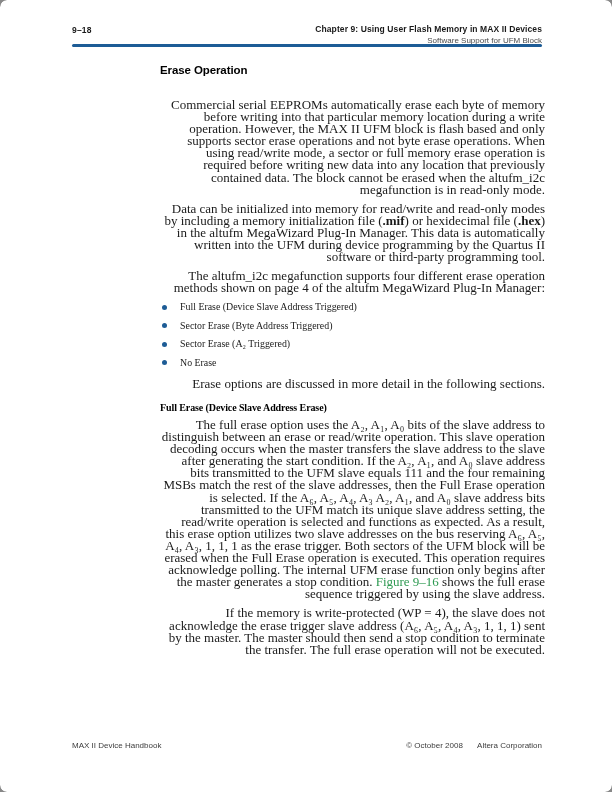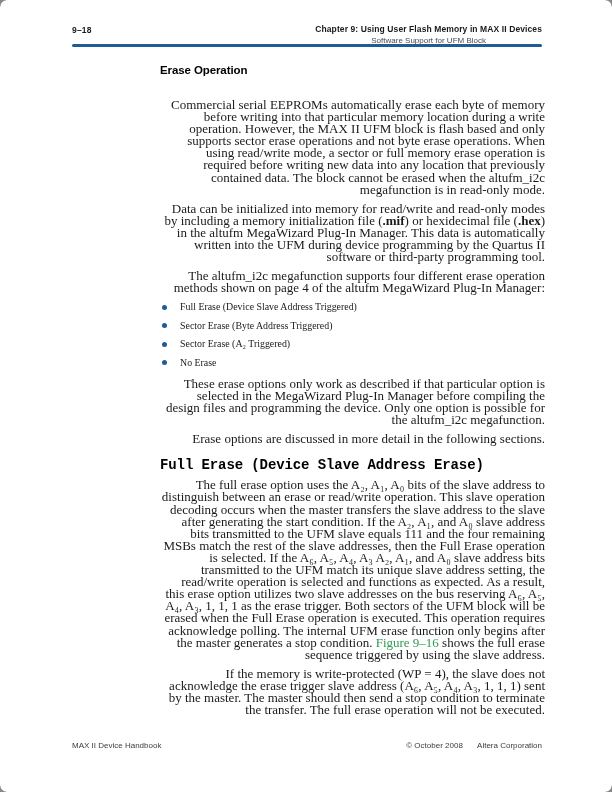--- a/index.html
+++ b/index.html
@@ -13,21 +13,21 @@
     color:#1a1a1a;
     overflow:hidden;
   }
   
   .header {
     position:absolute; left:72px; right:70px; top:24px;
     display:flex; justify-content:space-between; align-items:flex-start;
     font-family:"Liberation Sans","DejaVu Sans",sans-serif;
   }
   .page-num { font-size:8.5px; font-weight:bold; letter-spacing:.2px; padding-top:1px; }
-  .header-right { text-align:center; }
+  .header-right { text-align:right; }
   .chapter-line { font-size:8.5px; font-weight:bold; letter-spacing:.1px; }
   .section-line { font-size:8px; color:#4a4a4a; margin-top:2px; }
   .header-rule {
     position:absolute; left:72px; right:70px; top:44px; height:2.6px;
     background:var(--rule-blue);
   }
   
   .watermark {
     position:absolute; left:160px; top:378px; width:300px;
     font-size:40px; line-height:46px; letter-spacing:2px;
@@ -38,22 +38,22 @@
   
   .content {
     position:absolute; left:160px; top:64px; width:385px;
   }
   h1.doc-h1 {
     font-family:"Liberation Sans","DejaVu Sans",sans-serif;
     font-size:11.5px; font-weight:bold; letter-spacing:-.1px;
     margin-bottom:23px; color:#000;
   }
   h2.doc-h2 {
-    font-family:Liberation Mono, monospace;
-    font-size:14px; font-weight:bold; letter-spacing:-.1px;
+    font-family:Liberation Serif, serif;
+    font-size:10px; font-weight:bold; letter-spacing:-.1px;
     margin:12px 0 6px 0; color:#000;
   }
   p.body-p {
     font-size:13px; line-height:12.1px;
     margin-bottom:7px; text-align:right;
   }
   .run-bold { font-weight:bold; }
   .run-link { color:var(--link-green); cursor:pointer; }
   
   ul.bullet-list { list-style:none; margin:4px 0 9px 2px; }
@@ -115,21 +115,20 @@
           <span class="sq"></span>
           <span>Sector Erase (A₂ Triggered)</span>
         </li>
 
         <li>
           <span class="sq"></span>
           <span>No Erase</span>
         </li>
       </ul>
 
-    <p class="body-p">These erase options only work as described if that particular option is selected in the MegaWizard Plug-In Manager before compiling the design files and programming the device. Only one option is possible for the altufm_i2c megafunction.</p>
 
     <p class="body-p">Erase options are discussed in more detail in the following sections.</p>
 
     <h2 class="doc-h2">Full Erase (Device Slave Address Erase)</h2>
 
     <p class="body-p"><span>The full erase option uses the A₂, A₁, A₀ bits of the slave address to distinguish between an erase or read/write operation. This slave operation decoding occurs when the master transfers the slave address to the slave after generating the start condition. If the A₂, A₁, and A₀ slave address bits transmitted to the UFM slave equals 111 and the four remaining MSBs match the rest of the slave addresses, then the Full Erase operation is selected. If the A₆, A₅, A₄, A₃ A₂, A₁, and A₀ slave address bits transmitted to the UFM match its unique slave address setting, the read/write operation is selected and functions as expected. As a result, this erase option utilizes two slave addresses on the bus reserving A₆, A₅, A₄, A₃, 1, 1, 1 as the erase trigger. Both sectors of the UFM block will be erased when the Full Erase operation is executed. This operation requires acknowledge polling. The internal UFM erase function only begins after the master generates a stop condition. </span><span class="run-link">Figure 9–16</span><span> shows the full erase sequence triggered by using the slave address.</span></p>
 
     <p class="body-p">If the memory is write-protected (WP = 4), the slave does not acknowledge the erase trigger slave address (A₆, A₅, A₄, A₃, 1, 1, 1) sent by the master. The master should then send a stop condition to terminate the transfer. The full erase operation will not be executed.</p>
   </div>
 

